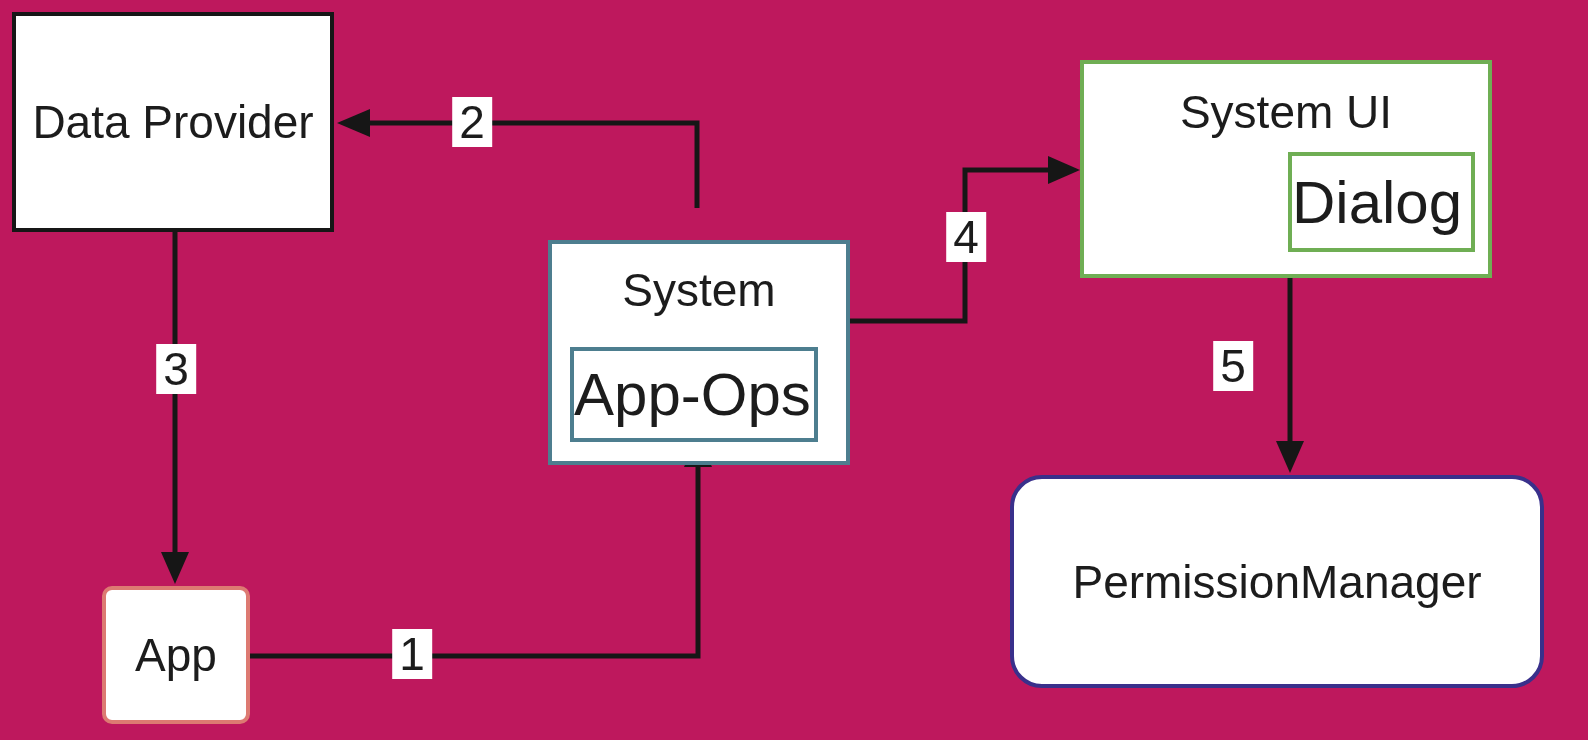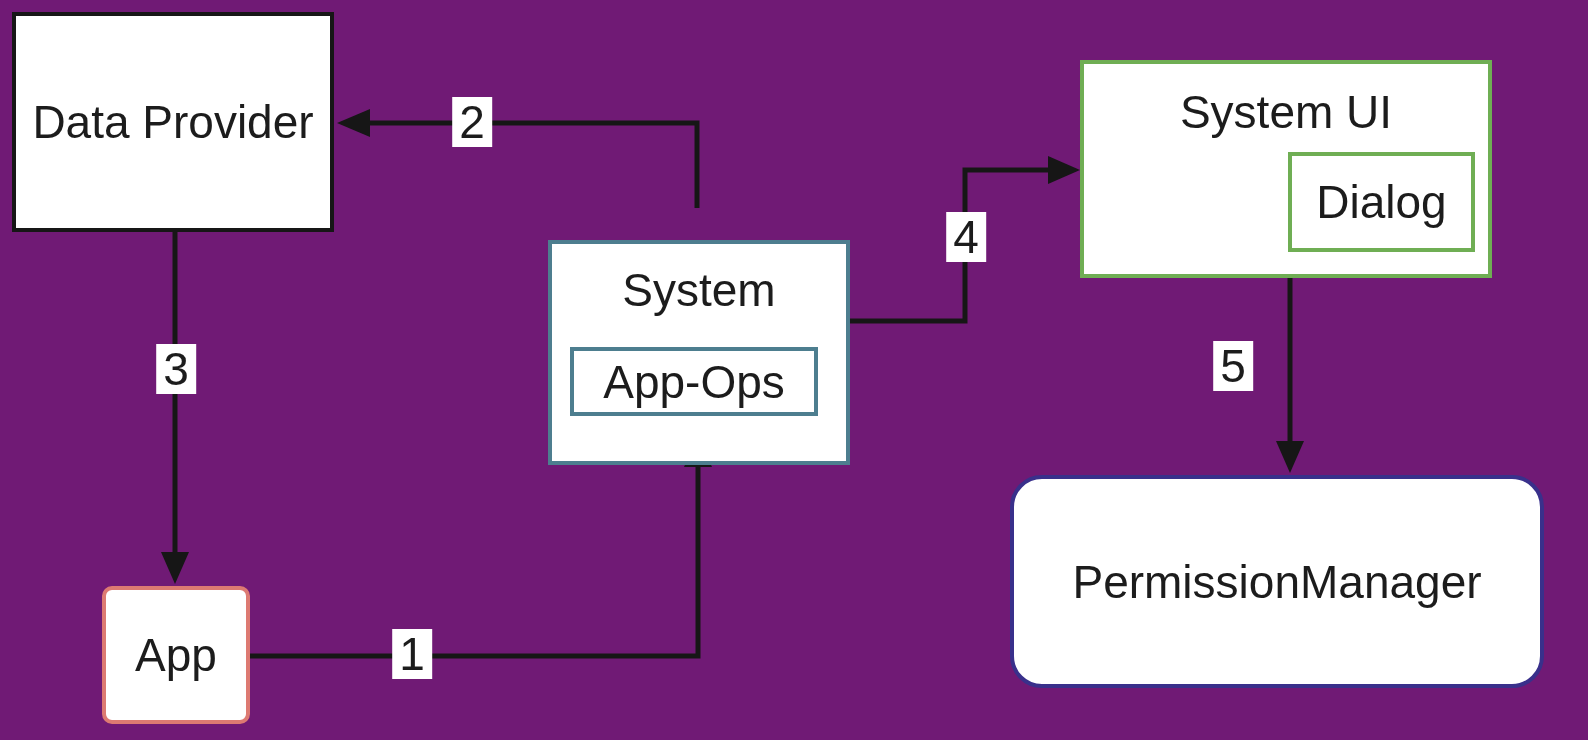--- a/index.html
+++ b/index.html
@@ -8,21 +8,21 @@
     background: #ffffff;
     width: 1588px;
     height: 740px;
     overflow: hidden;
     font-family: "Liberation Sans", sans-serif;
   }
   .canvas {
     position: relative;
     width: 1588px;
     height: 740px;
-    background: #701a75;
+    background: #be185d;
   }
   .edges-layer {
     position: absolute;
     left: 0; top: 0;
     width: 1588px;
     height: 740px;
     pointer-events: none;
   }
   .node {
     position: absolute;
@@ -44,22 +44,22 @@
     text-align: center;
     line-height: 52px;
   }
   .inner-node {
     position: absolute;
     background: #ffffff;
     border: 4px solid #161616;
     box-sizing: border-box;
     display: flex;
     align-items: center;
-    justify-content: center;
-    font-size: 46px;
+    justify-content: flex-start;
+    font-size: 60px;
     color: #1c1c1c;
   }
   .edge-label {
     position: absolute;
     transform: translate(-50%, -50%);
     background: #ffffff;
     color: #1c1c1c;
     font-size: 46px;
     line-height: 50px;
     padding: 0 7px;
@@ -88,21 +88,21 @@
     <path d="M 1290 278 L 1290 442" fill="none" stroke-width="5" style="stroke: rgb(22, 22, 22);"></path>
     <path d="M 1290 473 L 1276 441 L 1304 441 Z" stroke="none" style="fill: rgb(22, 22, 22);"></path>
   </svg>
 
   <div class="node centered" style="left: 12px; top: 12px; width: 322px; height: 220px; border-color: rgb(22, 22, 22);">
     <span>Data Provider</span>
   </div>
 
   <div class="node" style="left: 548px; top: 208px; width: 302px; height: 225px; border-color: rgb(77, 126, 143); margin-top: 32px;">
     <div class="node-title" style="top:20px;">System</div>
-    <div class="inner-node" style="left: 18px; top: 103px; width: 248px; height: 69px; border-color: rgb(77, 126, 143);">
+    <div class="inner-node" style="left: 18px; top: 103px; width: 248px; height: 95px; border-color: rgb(77, 126, 143);">
       <span>App-Ops</span>
     </div>
   </div>
 
   <div class="node" style="left: 1080px; top: 60px; width: 412px; height: 218px; border-color: rgb(111, 174, 84);">
     <div class="node-title" style="top:22px;">System UI</div>
     <div class="inner-node" style="left: 204px; top: 88px; width: 187px; height: 100px; border-color: rgb(111, 174, 84);">
       <span>Dialog</span>
     </div>
   </div>

